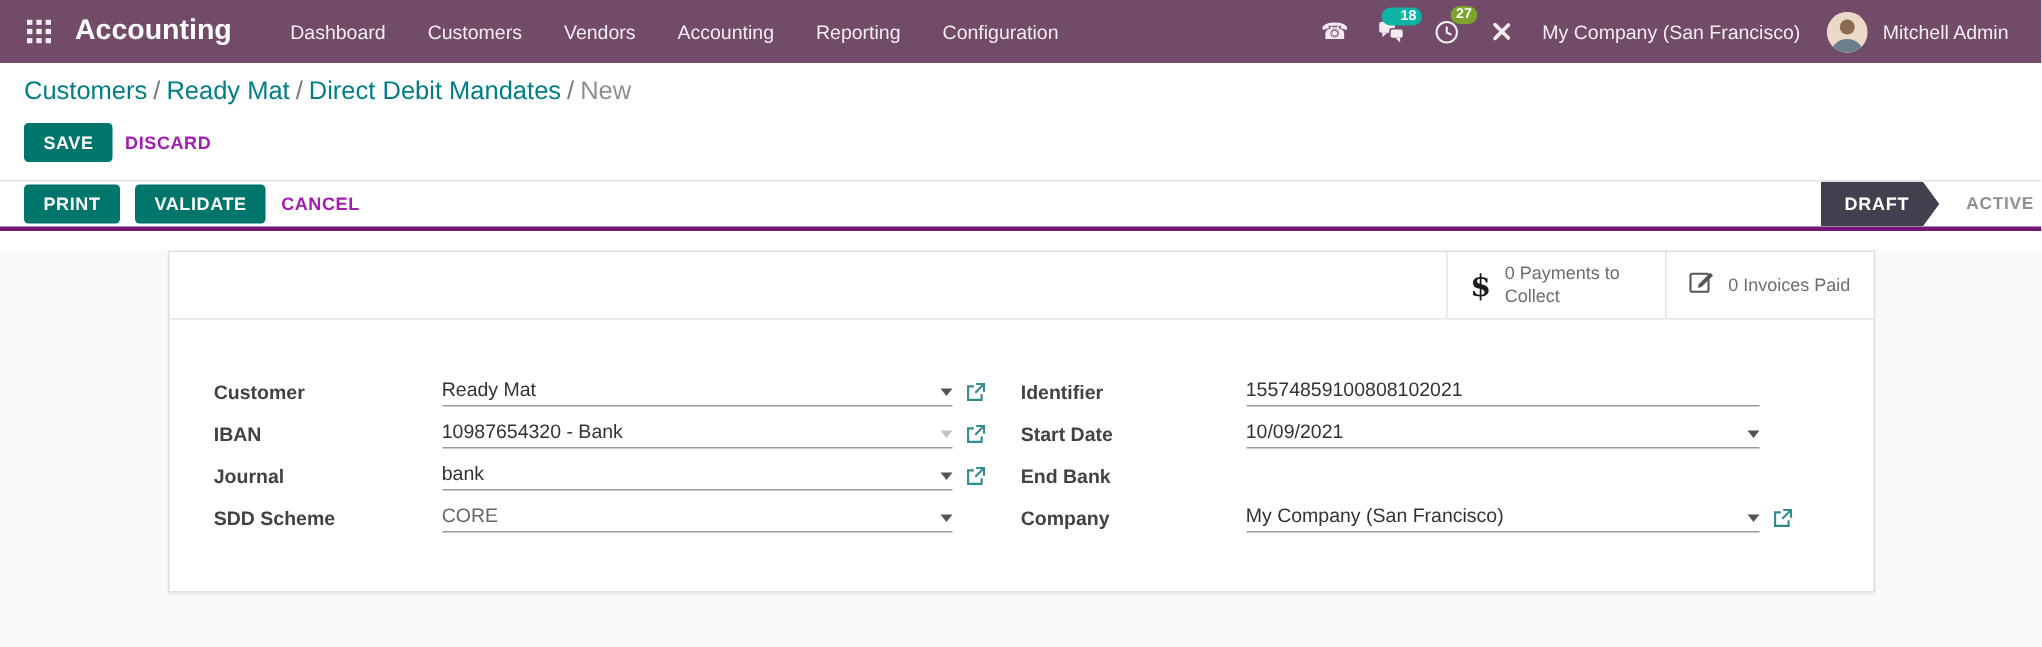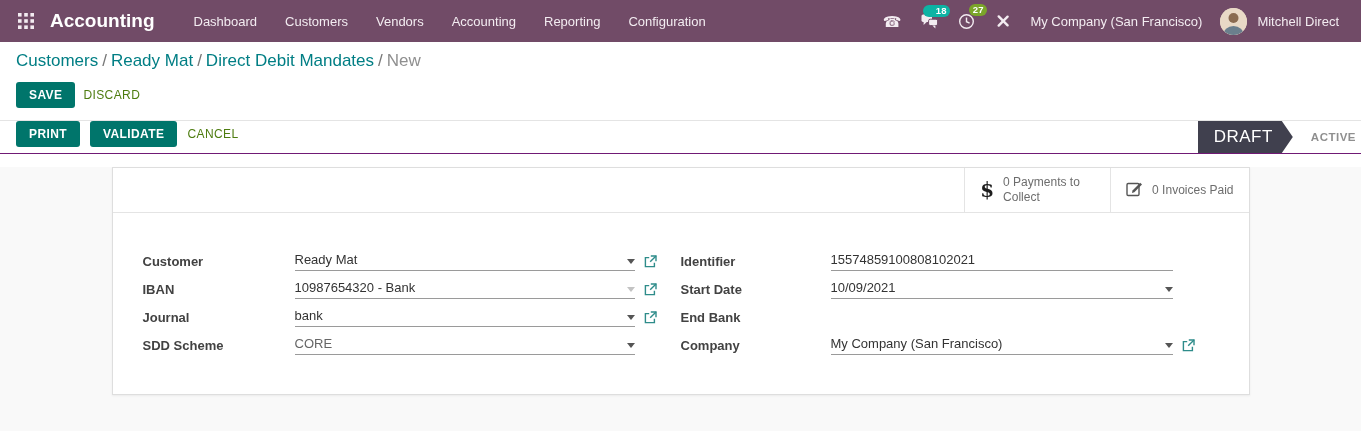--- a/index.html
+++ b/index.html
@@ -27,29 +27,29 @@
   
   .control-panel { padding:9px 16px 12px; background:#fff; }
   .breadcrumb { font-size:17px; margin-bottom:11px; }
   .breadcrumb a { color:#017e84; text-decoration:none; cursor:pointer; }
   .breadcrumb .sep { color:#777; padding:0 4px; }
   .breadcrumb .current { color:#8f8f8f; }
   .action-row { display:flex; align-items:center; gap:8px; }
   .btn-primary { background:#00756b; color:#fff; border:none; font-size:12px; font-weight:bold;
     letter-spacing:.4px; padding:6px 13px; border-radius:3px; cursor:pointer;
     font-family:"Liberation Sans",sans-serif; }
-  .btn-link { background:none; border:none; color:#4d7c0f; font-size:12px; font-weight:normal;
+  .btn-link { background:none; border:none; color:#a21caf; font-size:12px; font-weight:bold;
     letter-spacing:.4px; cursor:pointer; font-family:"Liberation Sans",sans-serif; }
 
   
-  .statusbar { height:34px; background:#fff; border-top:1px solid #e4e4e4; border-bottom:1px solid #701a75;
-    display:flex; align-items:flex-start; padding-left:16px; }
+  .statusbar { height:34px; background:#fff; border-top:1px solid #e4e4e4; border-bottom:3px solid #701a75;
+    display:flex; align-items:center; padding-left:16px; }
   .statusbar .left-btns { display:flex; align-items:center; gap:10px; }
   .stages { margin-left:auto; display:flex; align-items:stretch; height:100%; }
-  .stage-draft { background:#40404e; color:#fff; font-size:17px; font-weight:normal; letter-spacing:.5px;
+  .stage-draft { background:#40404e; color:#fff; font-size:12px; font-weight:bold; letter-spacing:.5px;
     display:flex; align-items:center; padding:0 20px 0 16px; cursor:pointer;
     clip-path:polygon(0 0, calc(100% - 11px) 0, 100% 50%, calc(100% - 11px) 100%, 0 100%); }
   .stage-active { color:#8f8f8f; font-size:11.5px; font-weight:bold; letter-spacing:.5px;
     display:flex; align-items:center; padding:0 5px 0 18px; cursor:pointer; }
 
   
   .content { height:268px; background:#f9f9f9; }
   .sheet { width:1138px; margin:13px auto 0; background:#fff; border:1px solid #dedede;
     box-shadow:0 1px 2px rgba(0,0,0,.06); min-height:228px; }
   .stat-row { display:flex; justify-content:flex-end; border-bottom:1px solid #e4e4e4; }
@@ -130,21 +130,21 @@
       </svg>
     </div>
     <span class="company-name">My Company (San Francisco)</span>
     <div class="avatar">
       <svg width="27" height="27" viewBox="0 0 27 27">
         <rect width="27" height="27" fill="#e9d9c6"></rect>
         <circle cx="13.5" cy="10" r="5" fill="#8a6b51"></circle>
         <path d="M3 27 a10.5 9 0 0 1 21 0 z" fill="#6b7f8d"></path>
       </svg>
     </div>
-    <span class="user-name">Mitchell Direct</span>
+    <span class="user-name">Mitchell Admin</span>
   </div>
 </div>
 
 <div class="control-panel">
   <div class="breadcrumb">
     <a>Customers</a><span class="sep">/</span><a>Ready Mat</a><span class="sep">/</span><a>Direct Debit Mandates</a><span class="sep">/</span><span class="current">New</span>
   </div>
   <div class="action-row">
     <button class="btn-primary">SAVE</button>
     <button class="btn-link">DISCARD</button>

